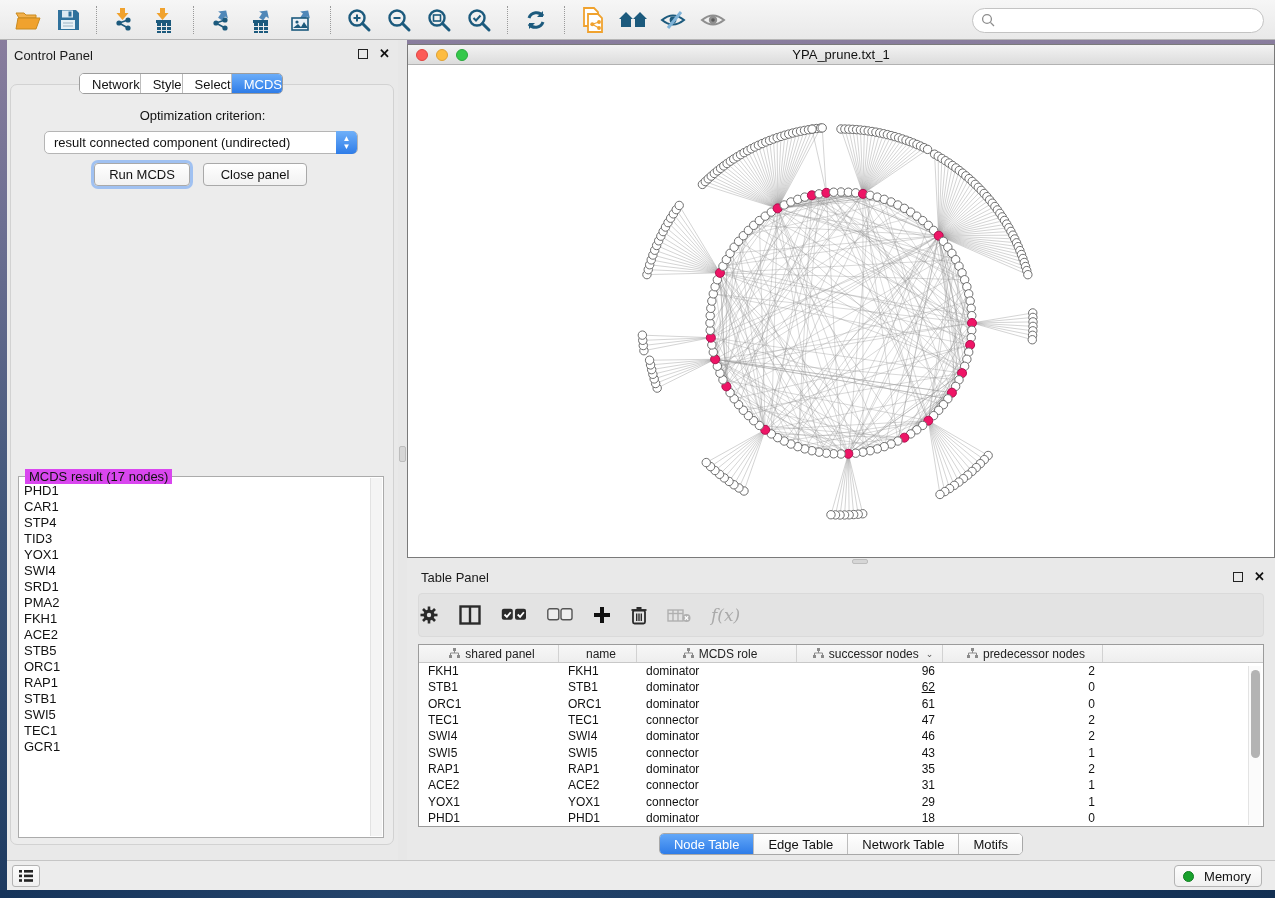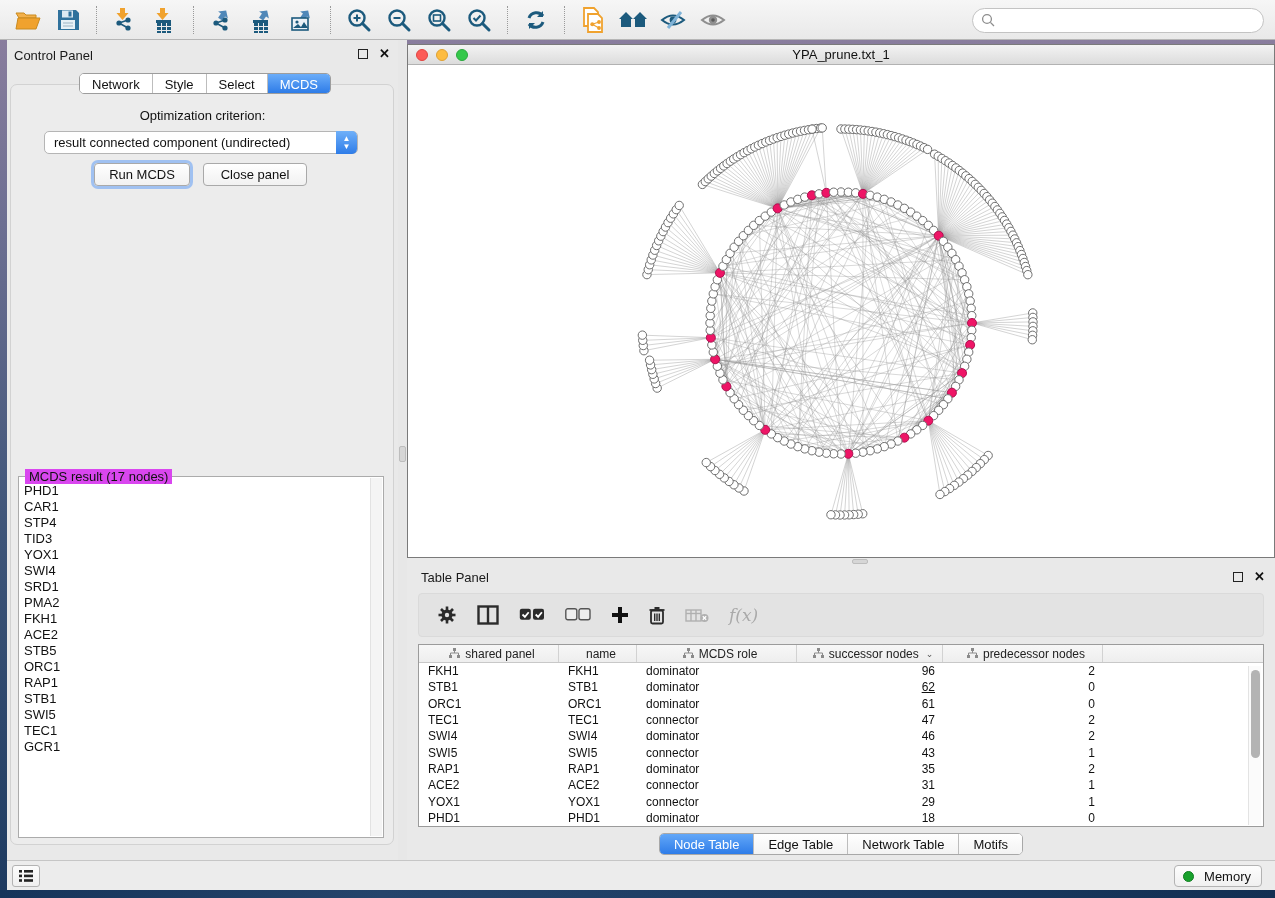--- a/index.html
+++ b/index.html
@@ -25,21 +25,21 @@
   
   #control-panel { position:absolute; left:7px; top:40px; width:391px; height:820px; background:#e9e9e9; }
   .panel-title { position:absolute; left:7px; top:8px; font-size:13px; color:#1a1a1a; }
   .win-btns { position:absolute; top:9px; display:flex; gap:11px; align-items:center; }
   #control-panel .win-btns { right:8px; }
   .float-glyph { width:10px; height:10px; border:1.5px solid #222; display:inline-block; }
   .close-glyph { font-size:13px; font-weight:bold; color:#111; line-height:10px; }
 
   #cp-tabs { position:absolute; left:72px; top:33px; display:flex; border:1px solid #9d9d9d;
              border-radius:5px; overflow:hidden; background:#fff; height:21px; }
-  .cp-tab { padding:2px 12px 0 12px; font-size:13px; color:#111; border-right:1px solid #bdbdbd;
+  .cp-tab { padding:2px 0 0 12px; font-size:13px; color:#111; border-right:1px solid #bdbdbd;
             display:flex; align-items:center; background:#fff; }
   .cp-tab:last-child { border-right:none; }
   .cp-tab.active { background:linear-gradient(#6badf9,#2e7ce8); color:#fff; border-right:none; }
 
   #cp-inner { position:absolute; left:3px; top:44px; width:384px; height:761px;
               background:#ececec; border:1px solid #d2d2d2; border-radius:7px; }
   #opt-label { position:absolute; left:0; top:68px; width:100%; text-align:center; font-size:13px; color:#111; }
   #criterion-select { position:absolute; left:37px; top:91px; width:314px; height:23px;
                       background:#fff; border:1px solid #b5b5b5; border-radius:5px;
                       font-size:13px; color:#111; display:flex; align-items:center; padding-left:9px; }
@@ -81,21 +81,21 @@
   .tl.yel { background:#fdbc40; border:0.5px solid #dfa133; }
   .tl.grn { background:#34c84a; border:0.5px solid #2aa83d; }
   #net-canvas { position:absolute; left:0; top:20px; width:866px; height:492px; background:#fff; overflow:hidden; }
 
   
   #table-panel { position:absolute; left:407px; top:565px; width:868px; height:295px; background:#e9e9e9; }
   #table-panel .panel-title { left:14px; top:5px; }
   #table-panel .win-btns { right:10px; top:7px; }
   #tp-toolbar { position:absolute; left:11px; top:28px; width:846px; height:44px;
                 background:#e3e3e3; border:1px solid #dadada; border-radius:4px;
-                display:flex; align-items:center; gap:20px; padding-left:18px; }
+                display:flex; align-items:center; gap:20px; padding-left:0; }
   .tp-icon { display:flex; align-items:center; justify-content:center; height:30px; }
   .fx { font-family:"DejaVu Serif", serif; font-style:italic; font-size:17px; color:#a9a9a9; }
 
   #data-table { position:absolute; left:11px; top:79px; width:846px; height:183px;
                 background:#fff; border:1px solid #9b9b9b; overflow:hidden; }
   #thead { display:flex; height:18px; border-bottom:1px solid #c8c8c8; background:linear-gradient(#f7f7f7,#eeeeee); }
   .th { display:flex; align-items:center; gap:5px; font-size:12px; color:#222;
         border-right:1px solid #d2d2d2; padding-left:7px; justify-content:center; }
   .th .lbl { }
   .sortv { font-size:9px; color:#555; margin-left:2px; }

